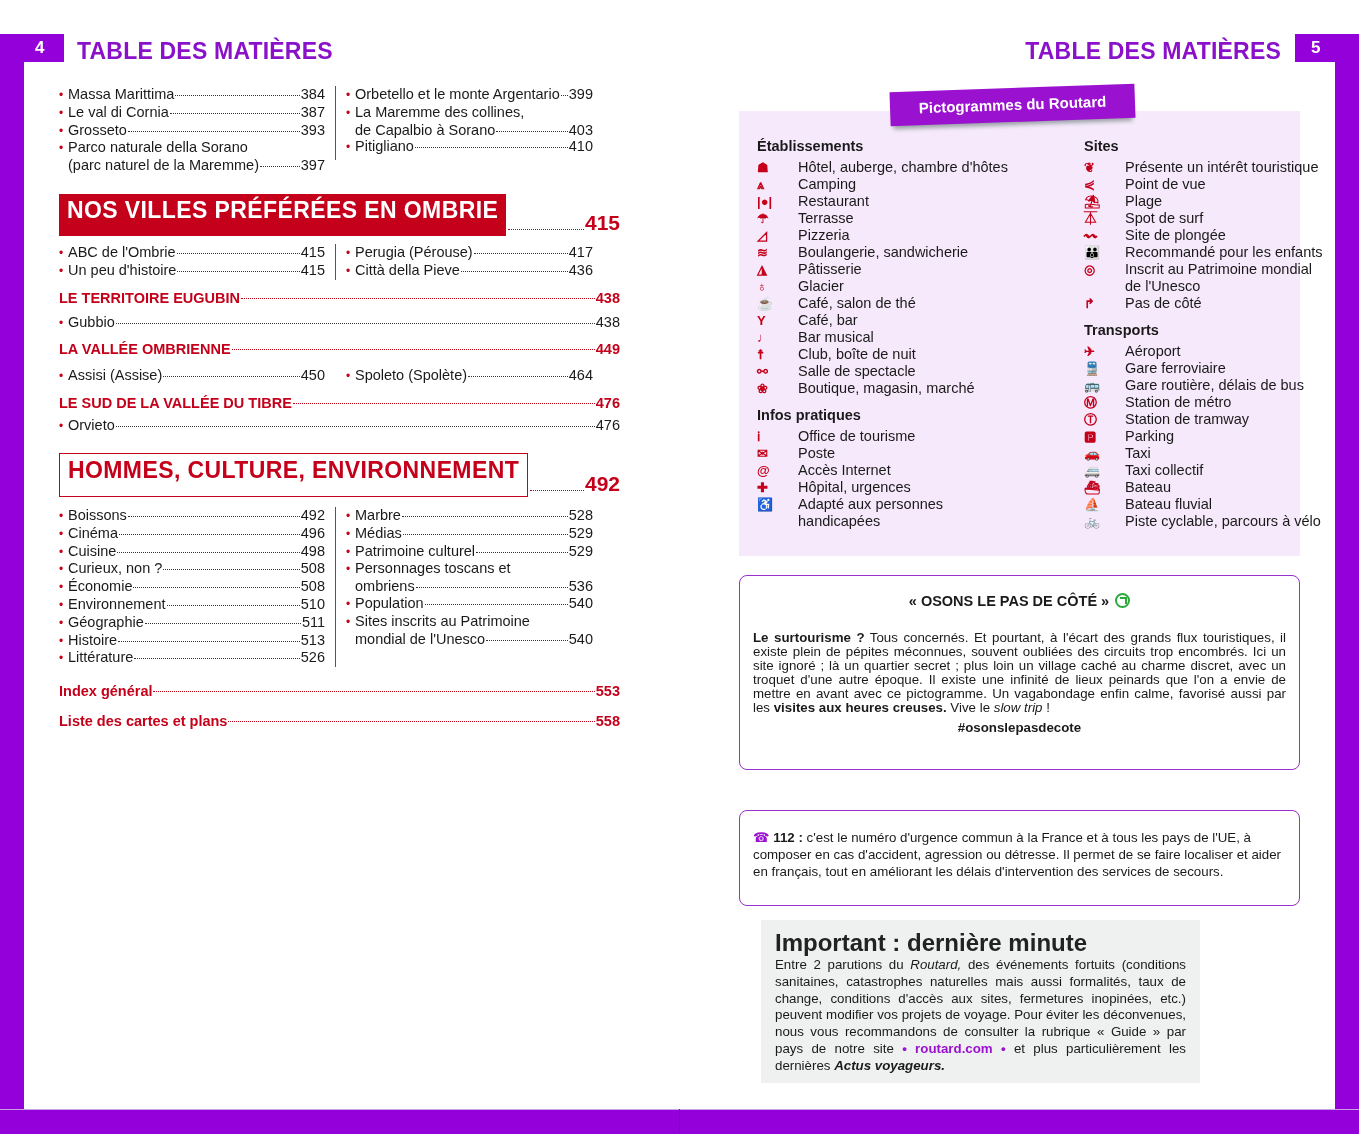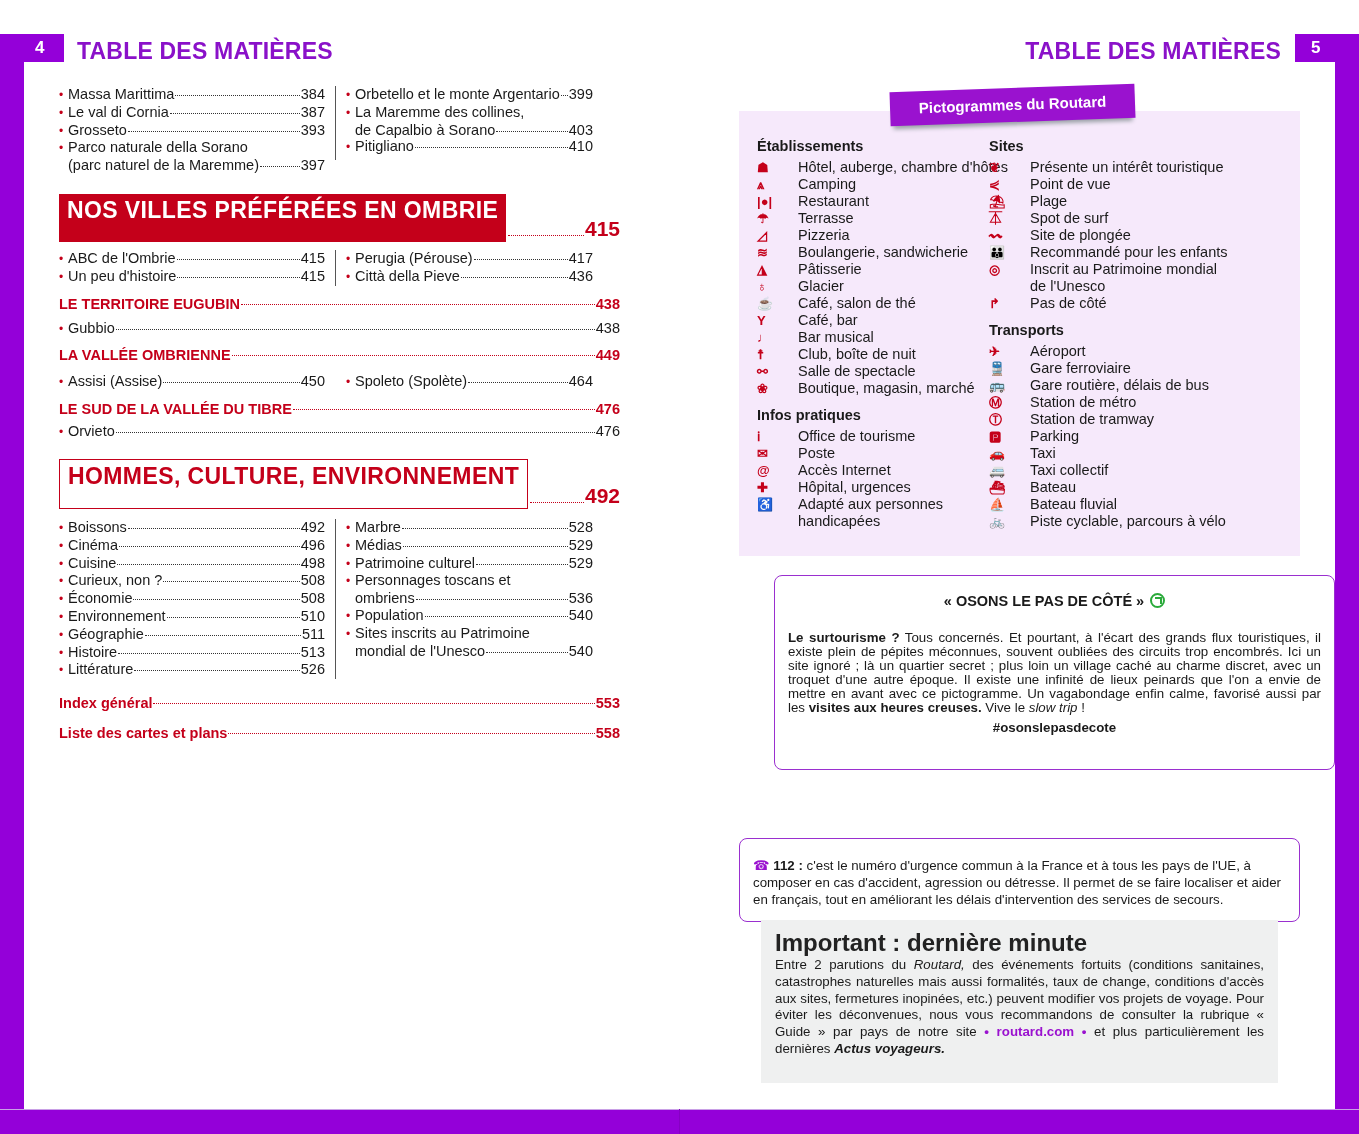--- a/index.html
+++ b/index.html
@@ -30,53 +30,53 @@
   .col.right { width: 258px; margin-left: 10px; border-left: 1px solid #555; padding-left: 10px; }
   .item { display: flex; align-items: baseline; line-height: 16.8px; font-size: 14.5px; }
   .bullet { color: #c4001a; width: 9px; flex: none; font-size: 12px; }
   .item .t { white-space: nowrap; }
   .item .dots { border-bottom: 1.2px dotted #333; transform: translateY(-3px); }
   .item .p { white-space: nowrap; }
   .item.cont { padding-left: 9px; }
   .item.nodots .t { white-space: normal; }
 
   .big-head { display: flex; align-items: flex-end; margin-top: 12px; }
-  .big-head .box { font-size: 23px; font-weight: bold; padding: 3px 8px 18px 8px; white-space: nowrap; letter-spacing: 0.4px; }
+  .big-head .box { font-size: 23px; font-weight: bold; padding: 3px 8px 12px 8px; white-space: nowrap; letter-spacing: 0.4px; }
   .big-head .box.filled { background: #c4001a; color: #fff; }
   .big-head .box.outlined { border: 1.5px solid #c4001a; color: #c4001a; }
   .big-head .dots { color: #c4001a; transform: translateY(-6px); margin-left: 2px; }
   .big-head .p { color: #c4001a; font-size: 21px; font-weight: bold; line-height: 26px; }
 
   .gap-s { height: 10px; }
   .gap-m { height: 16px; }
 
   
   .picto-panel { position: absolute; left: 739px; top: 111px; width: 561px; height: 445px; background: #f6e9fb; }
   .picto-banner { position: absolute; left: 890px; top: 88px; width: 245px; height: 34px; background: #9a12cf; color: #fff; font-weight: bold; font-size: 15px; text-align: center; line-height: 34px; transform: rotate(-2deg); box-shadow: 0 6px 4px -3px #9aa0a6; }
   .picto-col { position: absolute; top: 138px; font-size: 14.5px; }
   .picto-col.c1 { left: 757px; width: 270px; }
-  .picto-col.c2 { left: 989px; width: 270px; }
+  .picto-col.c2 { left: 1084px; width: 270px; }
   .picto-col h4 { font-size: 14.5px; font-weight: bold; margin-bottom: 3px; height: 18px; }
   .picto-row { display: flex; line-height: 17px; }
   .picto-row .ic { width: 41px; flex: none; color: #c4001a; font-size: 13px; font-weight: bold; }
   .picto-row .lb { flex: 1; }
   .picto-group-gap { height: 10px; }
 
   .box-purple { position: absolute; border: 1.5px solid #9a2fcf; border-radius: 8px; background: #fff; }
-  .osons { left: 774px; top: 575px; width: 561px; height: 195px; padding: 0 13px; }
+  .osons { left: 739px; top: 575px; width: 561px; height: 195px; padding: 0 13px; }
   .osons h3 { text-align: center; font-size: 14.5px; font-weight: bold; margin-top: 17px; }
   .osons h3 .green-ic { display: inline-block; width: 15px; height: 15px; border: 2px solid #2aaa3a; border-radius: 50%; vertical-align: -2px; margin-left: 2px; position: relative; }
   .osons h3 .green-ic::after { content: ""; position: absolute; left: 3px; top: 2px; width: 5px; height: 5px; border-top: 2px solid #2aaa3a; border-right: 2px solid #2aaa3a; }
   .osons p { font-size: 13.3px; line-height: 14px; text-align: justify; margin-top: 22px; }
   .osons .hash { text-align: center; font-weight: bold; font-size: 13.3px; margin-top: 5px; }
 
-  .urgence { left: 739px; top: 810px; width: 561px; height: 84px; padding: 19px 13px 0 13px; font-size: 13.3px; line-height: 16.8px; margin-top: 28px; }
+  .urgence { left: 739px; top: 810px; width: 561px; height: 96px; padding: 19px 13px 0 13px; font-size: 13.3px; line-height: 16.8px; }
   .phone-ic { color: #9a12cf; }
 
-  .important { position: absolute; left: 761px; top: 920px; width: 517px; height: 163px; background: #eff0f0; padding: 9px 14px; }
+  .important { position: absolute; left: 761px; top: 920px; width: 439px; height: 163px; background: #eff0f0; padding: 9px 14px; }
   .important h2 { font-size: 24px; font-weight: bold; color: #222; line-height: 28px; }
   .important p { font-size: 13.3px; line-height: 16.8px; text-align: justify; }
   .important .link { color: #9a12cf; font-weight: bold; }
 </style>
 </head>
 <body>
 
 <div class="frame-left"></div>
 <div class="frame-right"></div>
 <div class="frame-bottom"></div>

